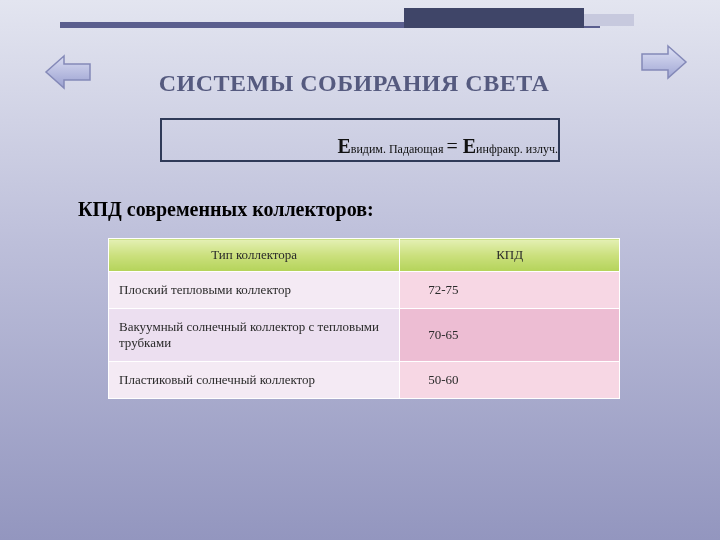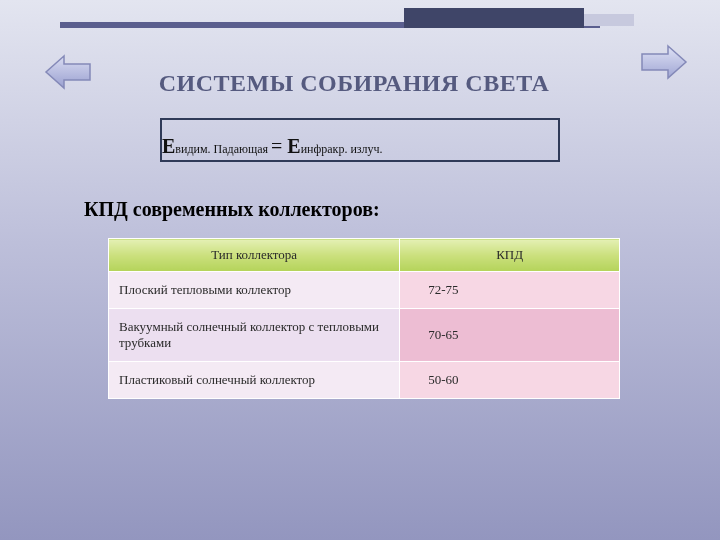--- a/index.html
+++ b/index.html
@@ -52,32 +52,32 @@
   }
 
   
   .formula-box {
     position: absolute;
     top: 118px; left: 160px;
     width: 400px; height: 44px;
     border: 2px solid #2f3a58;
     display: flex;
     align-items: flex-end;
-    justify-content: flex-start;
+    justify-content: flex-end;
     padding-bottom: 2px;
     font-size: 20px;
     color: #111;
   }
   .formula-box .E { font-weight: bold; }
   .formula-box sub { font-size: 12px; vertical-align: baseline; }
 
   
   .subtitle {
     position: absolute;
-    top: 198px; left: 84px;
+    top: 198px; left: 78px;
     font-size: 20px;
     font-weight: bold;
     color: #000;
   }
 
   
   .tbl {
     position: absolute;
     top: 238px; left: 108px;
     width: 512px;

